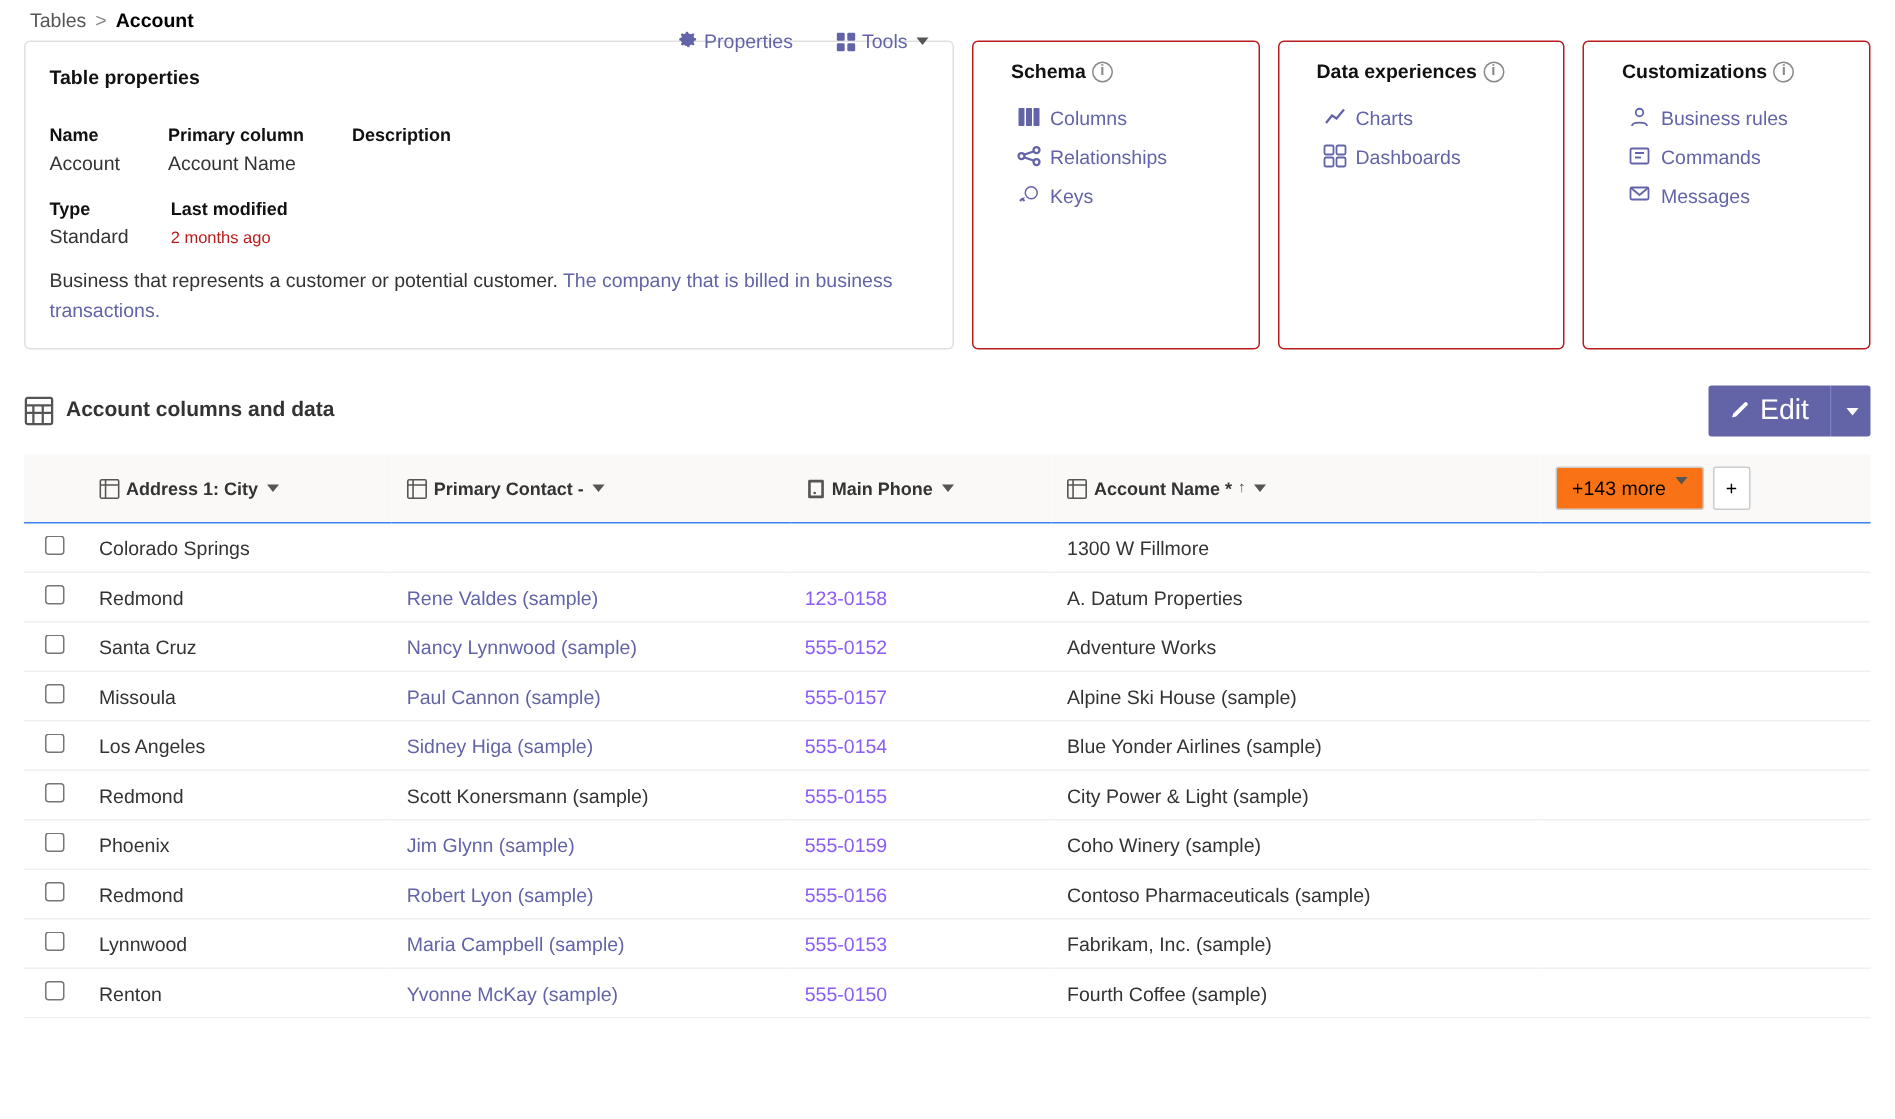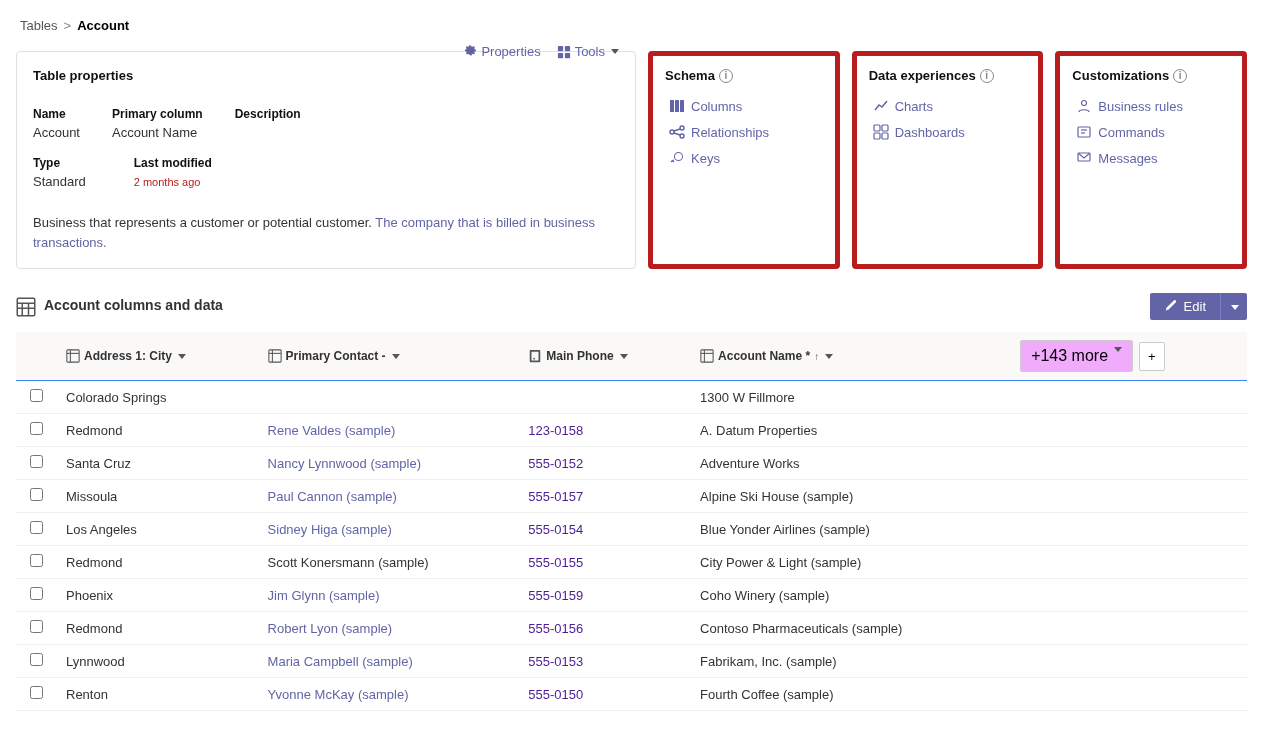--- a/index.html
+++ b/index.html
@@ -1,91 +1,91 @@
 <!DOCTYPE html>
 <html><head>
   <meta charset="utf-8">
   <style>
     * { box-sizing: border-box; margin: 0; padding: 0; }
     body { font-family: 'Segoe UI', sans-serif; font-size: 13px; color: #333; background: #fff; }
 
     .breadcrumb {
       display: flex; align-items: center; gap: 6px;
-      padding: 18px 20px; font-size: 13px; color: #555;
+      padding: 6px 20px; font-size: 13px; color: #555;
     }
     .breadcrumb a { color: #555; text-decoration: none; }
     .breadcrumb .sep { color: #888; }
     .breadcrumb .current { color: #000; font-weight: 600; }
 
     .top-section {
       display: flex; gap: 0; padding: 0 16px 16px 16px;
     }
 
     .table-properties {
       border: 1px solid #e0e0e0; border-radius: 4px;
       padding: 16px; flex: 0 0 620px; margin-right: 12px;
     }
     .table-properties .section-title {
       font-size: 13px; font-weight: 600; margin-bottom: 12px; color: #111;
     }
     .tp-toolbar {
-      display: flex; gap: 0; float: right; margin-top: -24px;
+      display: flex; gap: 12px; float: right; margin-top: -24px;
     }
     .tp-toolbar a {
       color: #6264a7; font-size: 13px; text-decoration: none; display: flex; align-items: center; gap: 4px;
     }
     .tp-cols { display: flex; gap: 32px; margin-bottom: 16px; }
     .tp-col label { font-weight: 700; font-size: 12px; margin-bottom: 4px; display: block; color: #111; }
     .tp-col span { font-size: 13px; color: #333; }
     .tp-col .modified { font-size: 11px; color: #b91c1c; }
     .tp-desc { font-size: 13px; color: #333; line-height: 1.5; }
     .tp-desc a { color: #6264a7; text-decoration: none; }
 
     .schema-card, .data-exp-card, .custom-card {
-      border: 5px solid #b91c1c; border-radius: 4px;
-      padding: 12px 12px; flex: 1; margin-right: 12px;
+      border: 1px solid #b91c1c; border-radius: 4px;
+      padding: 12px 25px; flex: 1; margin-right: 12px;
     }
     .custom-card { margin-right: 0; }
     .card-title { font-size: 13px; font-weight: 600; color: #111; margin-bottom: 10px; display: flex; align-items: center; gap: 4px; }
     .card-link {
       display: flex; align-items: center; gap: 6px;
       padding: 5px 4px; color: #6264a7; text-decoration: none; font-size: 13px;
     }
 
     .data-section { padding: 0 16px; }
     .data-header {
       display: flex; align-items: center; justify-content: space-between;
       padding: 8px 0; margin-bottom: 4px;
     }
     .data-header-left { display: flex; align-items: flex-start; gap: 8px; font-weight: 600; font-size: 14px; }
     .edit-btn {
       background: #6264a7; color: #fff; border: none; border-radius: 2px 0 0 2px;
-      padding: 6px 14px; font-size: 13px; cursor: pointer; display: flex; gap: 6px;
+      padding: 6px 14px; font-size: 19px; cursor: pointer; display: flex; align-items: center; gap: 6px;
     }
     .edit-btn-caret {
       background: #6264a7; color: #fff; border: none; border-left: 1px solid #7b7fc4;
       border-radius: 0 2px 2px 0; padding: 6px 8px; cursor: pointer;
     }
     .edit-btn-group { display: flex; }
 
     .data-table { width: 100%; border-collapse: collapse; }
     .data-table thead th {
       background: #faf9f8; border-bottom: 1px solid #3b82f6;
       padding: 8px 10px; text-align: left; font-weight: 600; font-size: 12px; color: #333;
       white-space: nowrap;
     }
     .data-table thead th .th-inner { display: flex; align-items: center; gap: 4px; }
     .data-table tbody tr { border-bottom: 1px solid #f0f0f0; }
     .data-table tbody td { padding: 8px 10px; font-size: 13px; }
     .data-table tbody td.link { color: #6264a7; cursor: pointer; }
-    .data-table tbody td.phone { color: #4c1d95; }
+    .data-table tbody td.phone { color: #8b5cf6; }
     .data-table tbody .row-check { width: 40px; text-align: center; }
     .more-btn {
-      background: #f0abfc; border: 1px solid #ccc; border-radius: 2px;
-      padding: 6px 10px; font-size: 16px; cursor: pointer; display: flex; align-items: flex-start; gap: 4px;
+      background: #f97316; border: 1px solid #ccc; border-radius: 2px;
+      padding: 6px 10px; font-size: 13px; cursor: pointer; display: flex; align-items: flex-start; gap: 4px;
     }
     .add-col-btn {
       background: #fff; border: 1px solid #ccc; border-radius: 2px;
       padding: 6px 8px; font-size: 13px; cursor: pointer;
     }
 
     .th-extra { display: flex; align-items: center; gap: 6px; }
 
     .info-circle {
       display: inline-flex; align-items: center; justify-content: center;
@@ -142,21 +142,21 @@
       </div>
       <div class="tp-col">
         <label>Primary column</label>
         <span>Account Name</span>
       </div>
       <div class="tp-col">
         <label>Description</label>
       </div>
     </div>
 
-    <div style="display:flex; gap:48px; margin-bottom:24px;">
+    <div style="display:flex; gap:28px; margin-bottom:12px;">
       <div class="tp-col">
         <label>Type</label>
         <span>Standard</span>
       </div>
       <div class="tp-col">
         <label>Last modified</label>
         <span class="modified">2 months ago</span>
       </div>
     </div>
 

